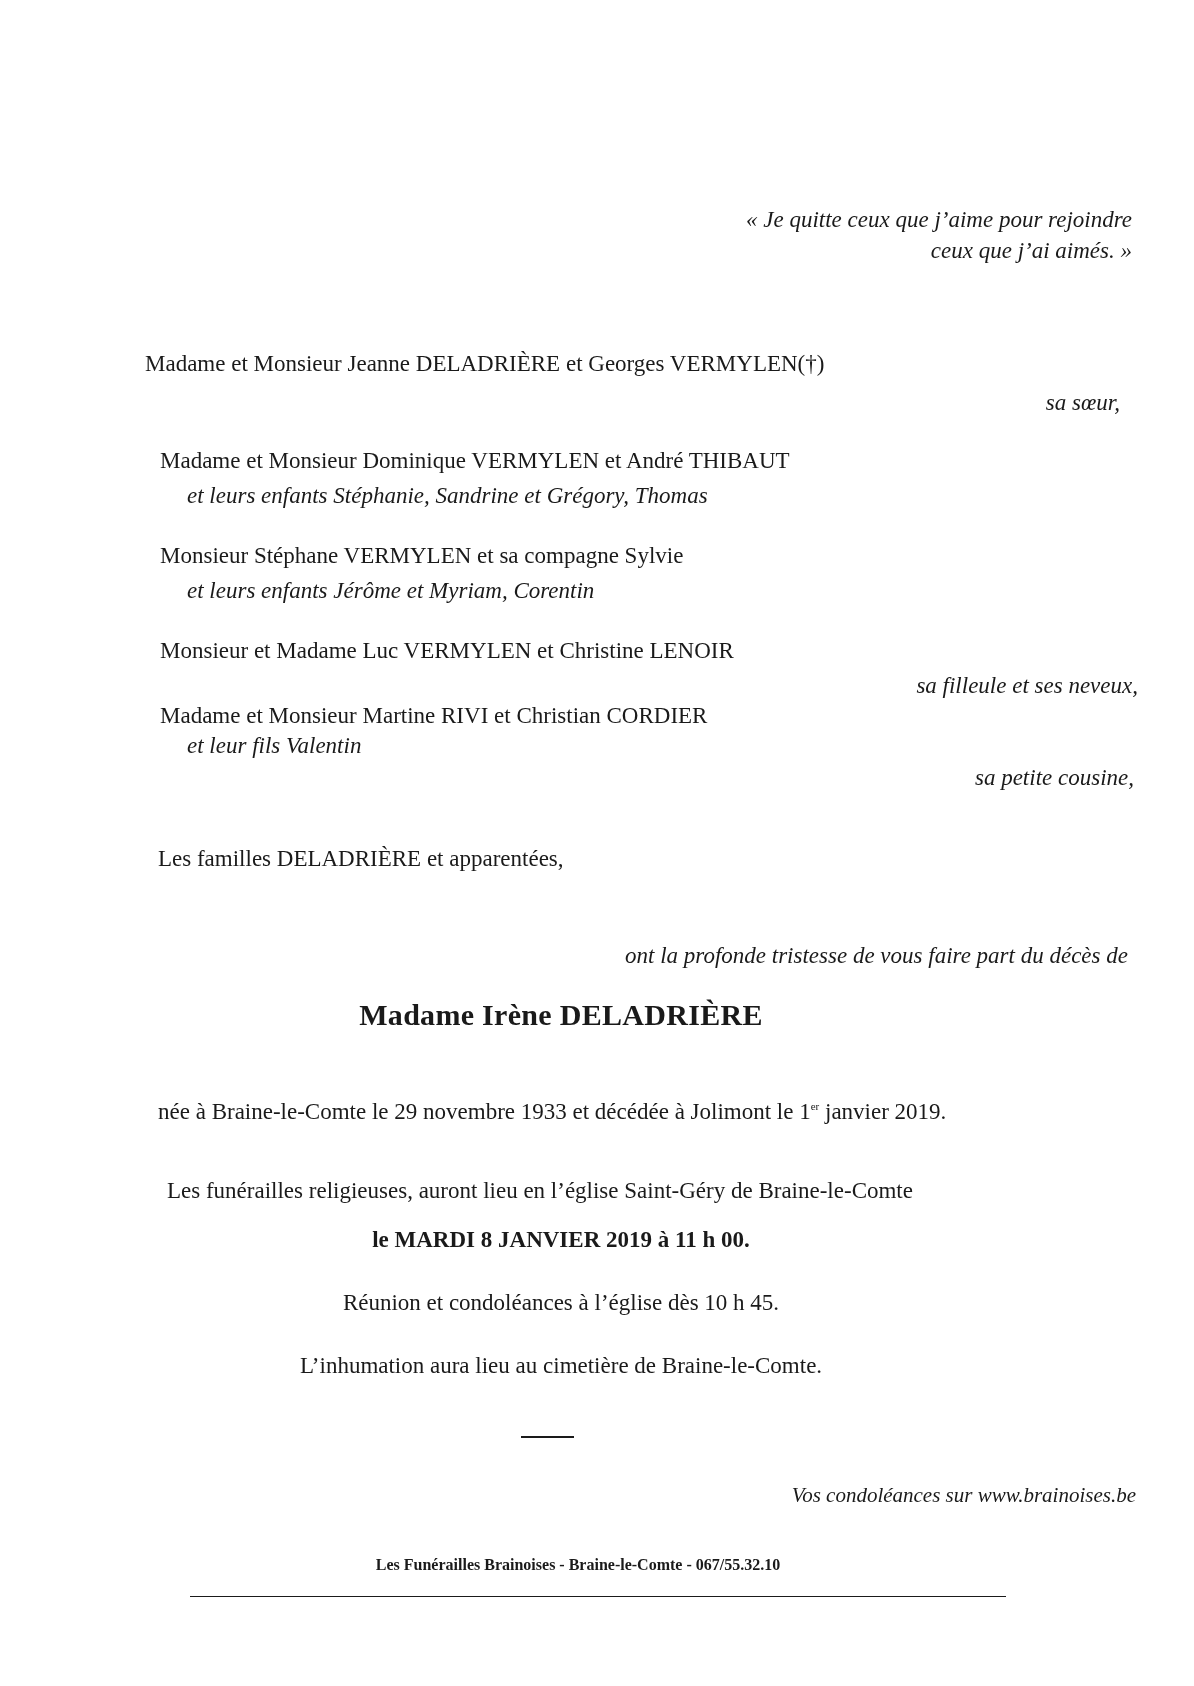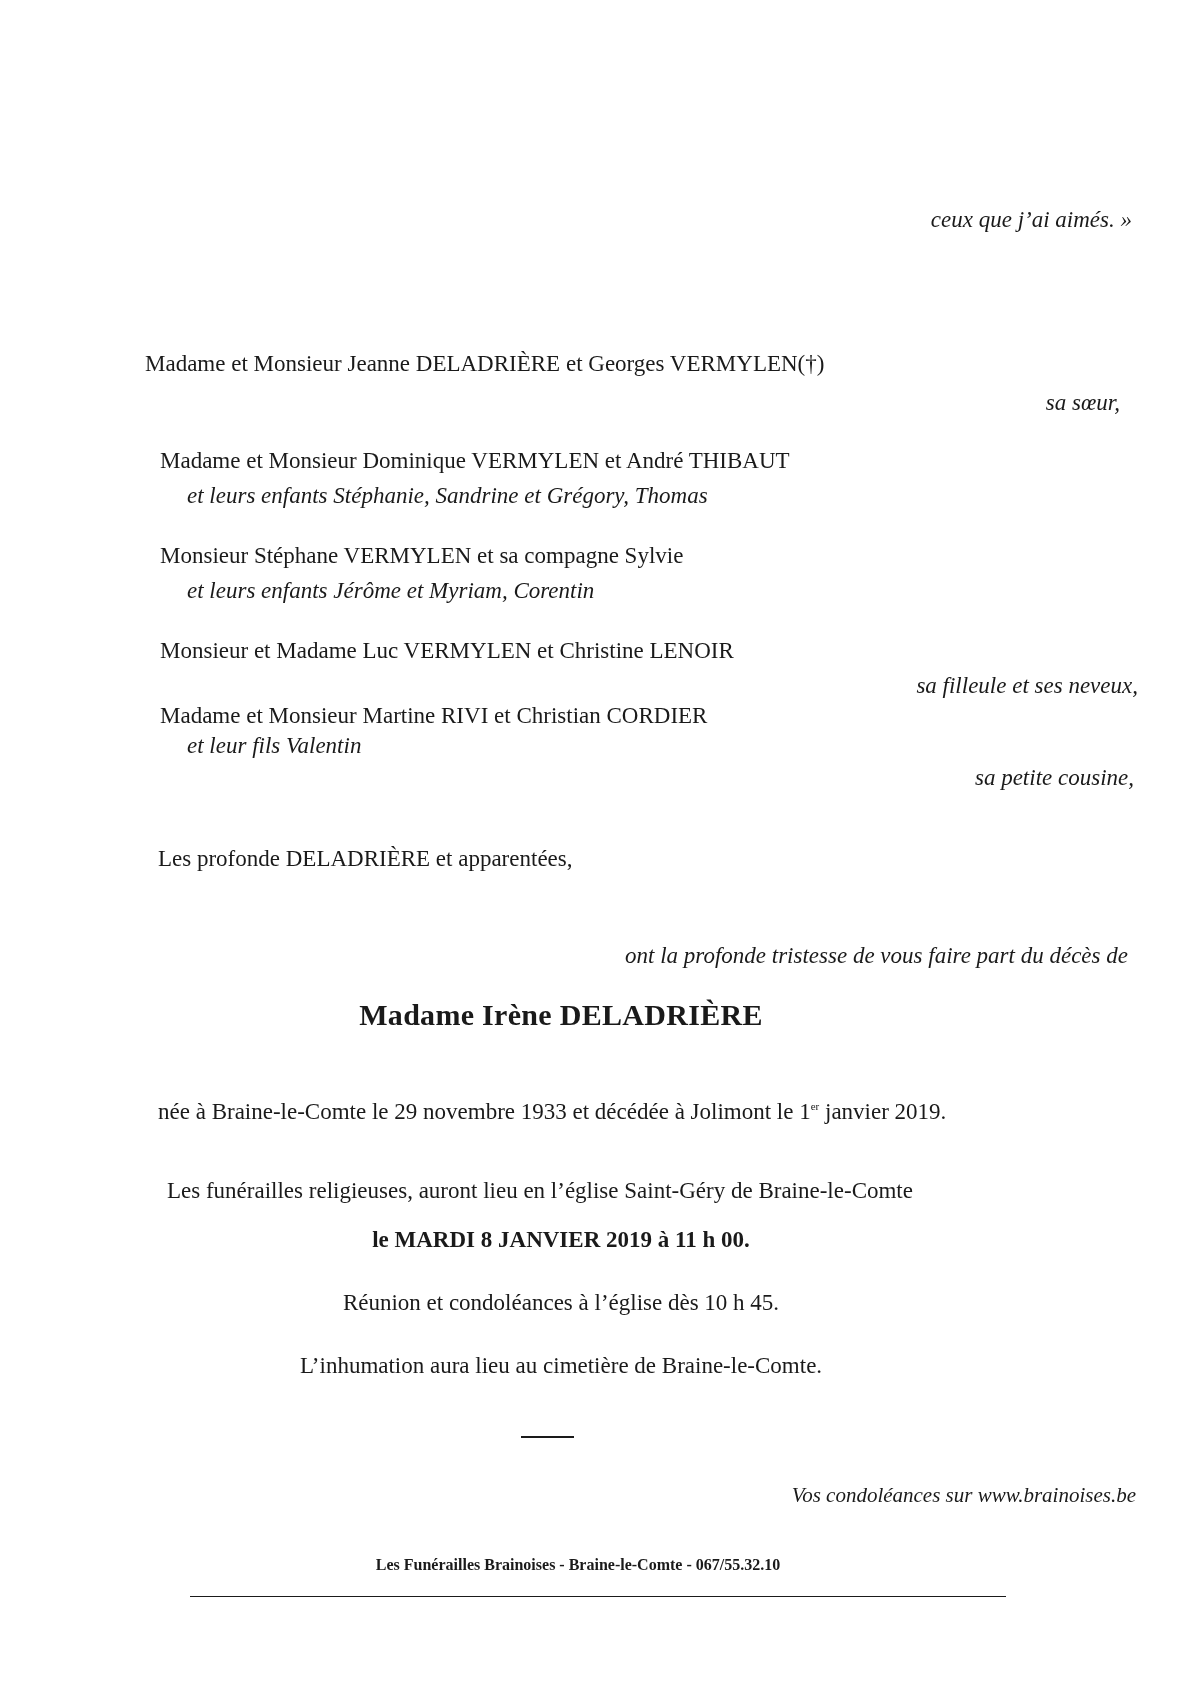--- a/index.html
+++ b/index.html
@@ -25,40 +25,41 @@
   .condolences { font-size: 21px; font-style: italic; }
   .footer-center { position: absolute; left: 0; width: 1156px; text-align: center; font-weight: bold; font-size: 16px; }
   .footer-rule { position: absolute; left: 190px; top: 1596px; width: 816px; height: 1px; background: #1a1a1a; }
 </style>
 </head>
 <body>
 
 <div class="page">
 
   <div class="quote-block">
+    <div>« Je quitte ceux que j’aime pour rejoindre</div>
     <div>ceux que j’ai aimés. »</div>
   </div>
 
   <div class="line" style="left:145px; top:351px;">Madame et Monsieur Jeanne DELADRIÈRE et Georges VERMYLEN(†)</div>
   <div class="line italic" style="right:74px; top:390px;margin-left:13px;">sa sœur,</div>
 
   <div class="line" style="left:160px; top:448px;">Madame et Monsieur Dominique VERMYLEN et André THIBAUT</div>
   <div class="line italic" style="left:187px; top:483px;">et leurs enfants Stéphanie, Sandrine et Grégory, Thomas</div>
 
   <div class="line" style="left:160px; top:543px;">Monsieur Stéphane VERMYLEN et sa compagne Sylvie</div>
   <div class="line italic" style="left:187px; top:578px;">et leurs enfants Jérôme et Myriam, Corentin</div>
 
   <div class="line" style="left:160px; top:638px;">Monsieur et Madame Luc VERMYLEN et Christine LENOIR</div>
   <div class="line italic" style="right:56px; top:673px;">sa filleule et ses neveux,</div>
 
   <div class="line" style="left:160px; top:703px;">Madame et Monsieur Martine RIVI et Christian CORDIER</div>
   <div class="line italic" style="left:187px; top:733px;">et leur fils Valentin</div>
   <div class="line italic" style="right:60px; top:765px;">sa petite cousine,</div>
 
-  <div class="line" style="left:158px; top:846px;">Les profonde DELADRIÈRE et apparentées,</div>
+  <div class="line" style="left:158px; top:846px;">Les familles DELADRIÈRE et apparentées,</div>
 
   <div class="line italic" style="right:66px; top:943px;">ont la profonde tristesse de vous faire part du décès de</div>
 
   <div class="center-line deceased-title" style="top:998px;">Madame Irène DELADRIÈRE</div>
 
   <div class="line" style="left:158px; top:1099px;">
     <span>née à Braine-le-Comte le 29 novembre 1933 et décédée à Jolimont le 1</span><sup class="ordinal">er</sup><span> janvier 2019.</span>
   </div>
 
   <div class="line" style="left:167px; top:1162px;margin-top:16px;">Les funérailles religieuses, auront lieu en l’église Saint-Géry de Braine-le-Comte</div>

